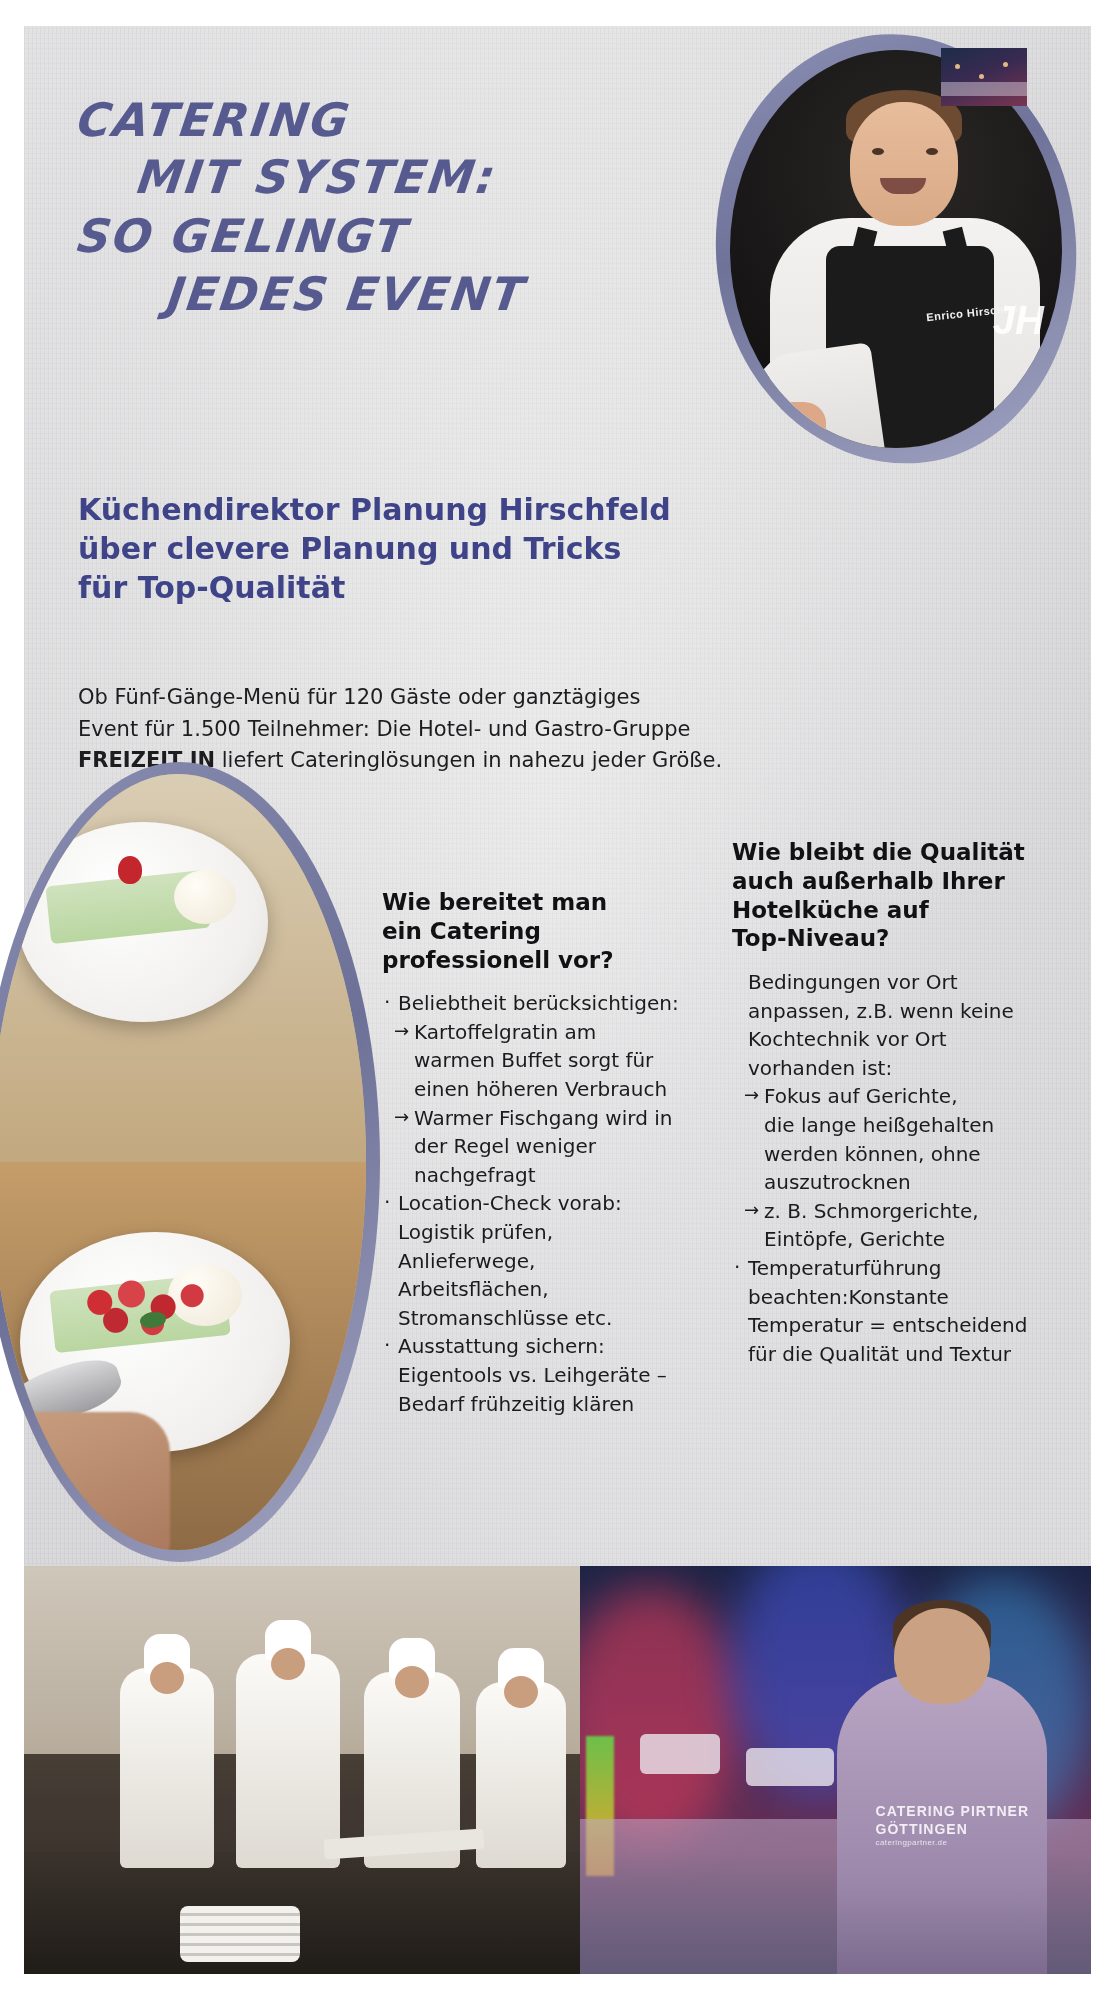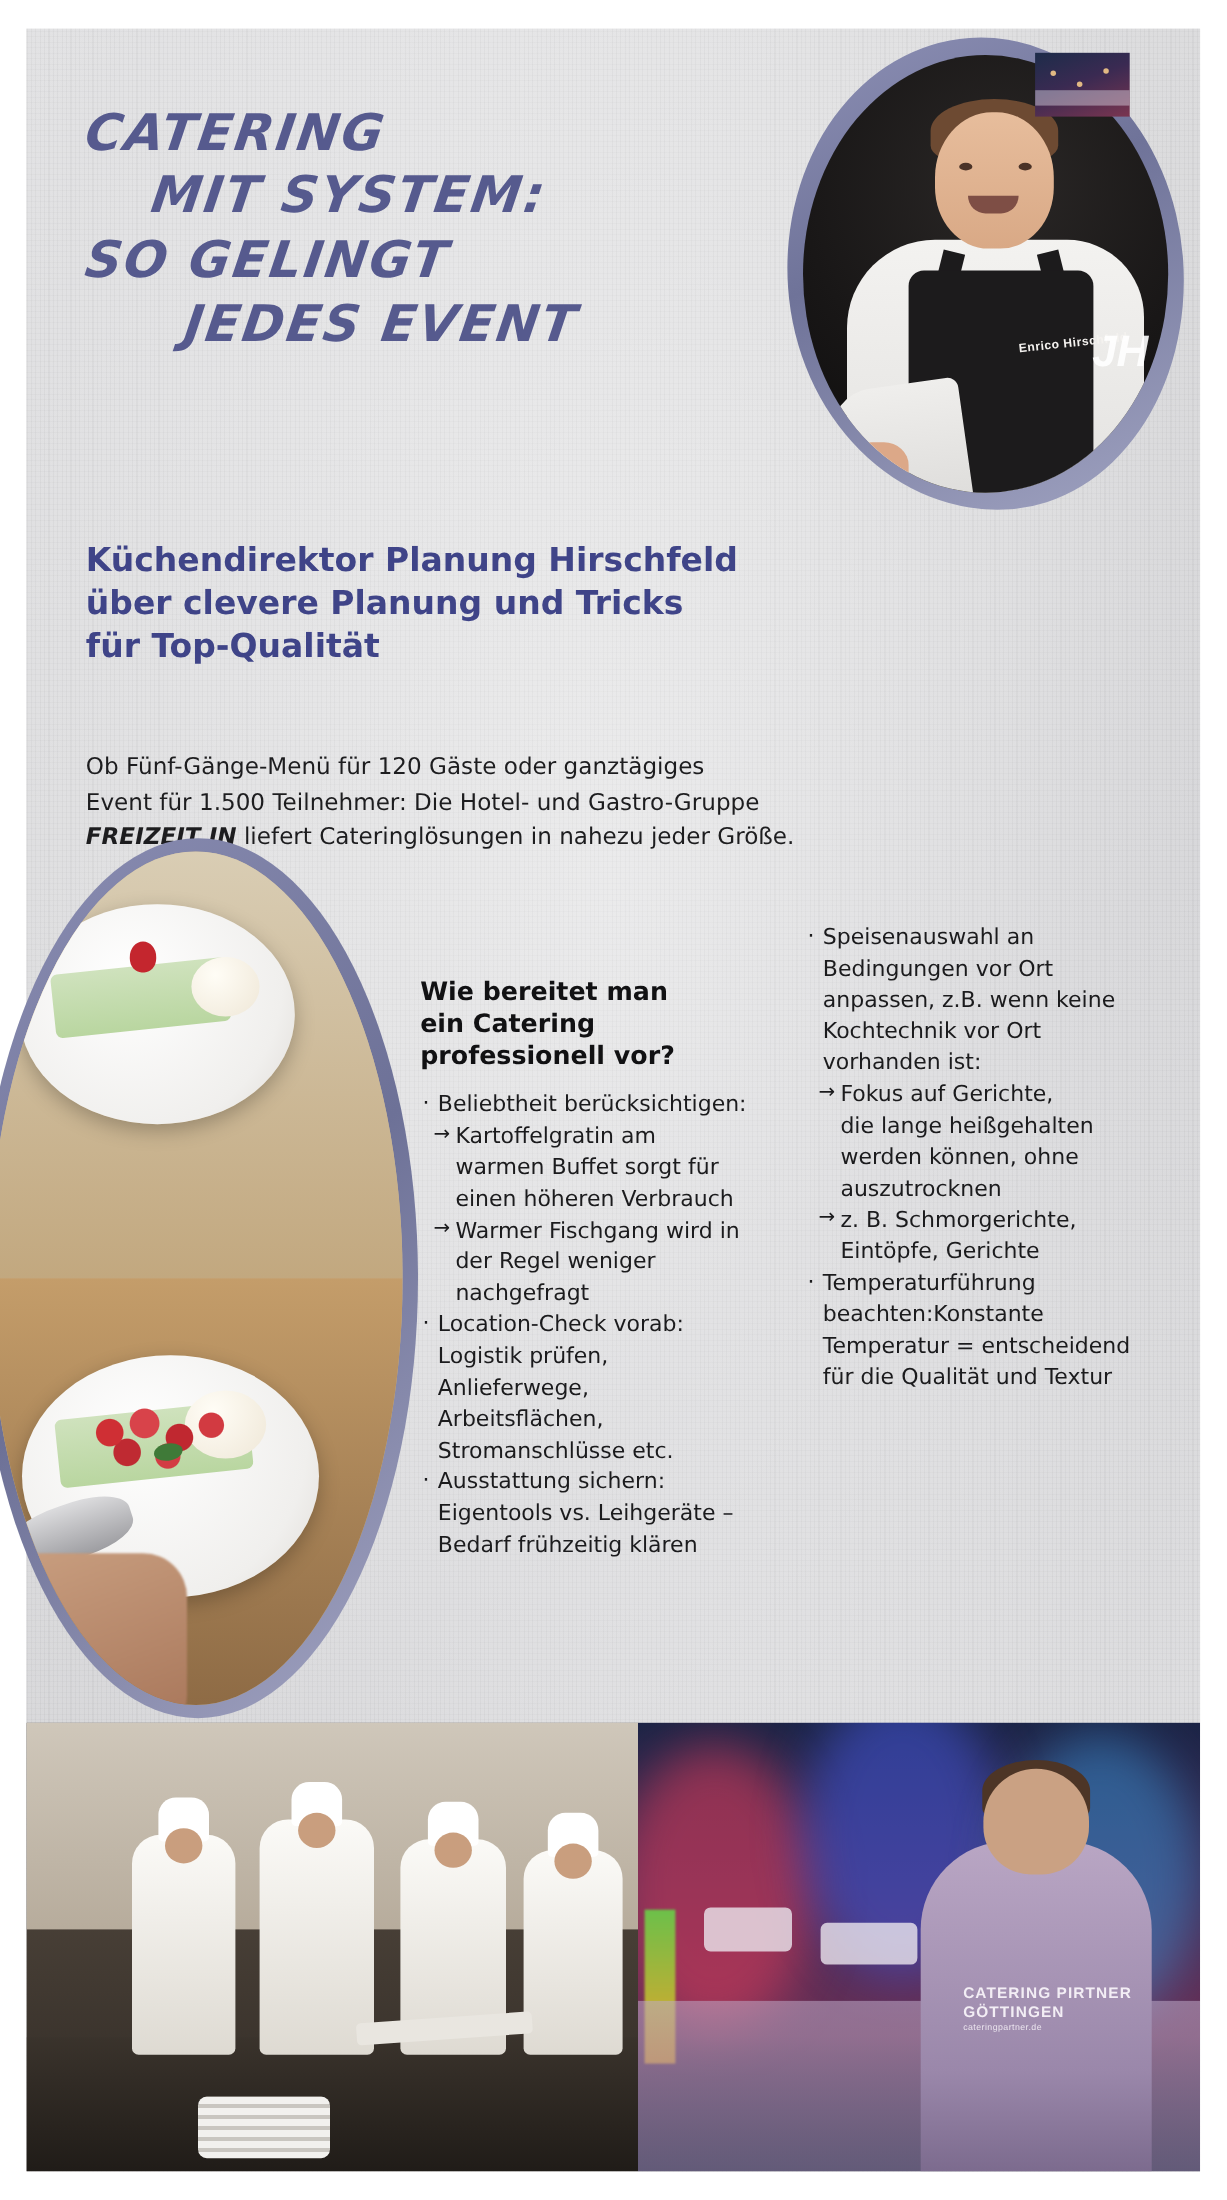--- a/index.html
+++ b/index.html
@@ -234,21 +234,21 @@
   .intro {
     position: absolute;
     left: 78px;
     top: 682px;
     width: 720px;
     color: #1d1d1f;
     font-family: "DejaVu Sans", sans-serif;
     font-size: 21px;
     line-height: 1.5;
   }
-  .intro b { font-weight: bold; font-style: italic; }
+  .intro b { font-weight: bold; }
 
   
   .col {
     position: absolute;
     color: #1b1b1d;
     font-family: "DejaVu Sans", sans-serif;
   }
   .col.left { left: 382px; top: 888px; width: 336px; }
   .col.right { left: 732px; top: 838px; width: 340px; }
   .col h3 {
@@ -615,22 +615,27 @@
       <li class="cont2">Anlieferwege,</li>
       <li class="cont2">Arbeitsflächen,</li>
       <li class="cont2">Stromanschlüsse etc.</li>
       <li class="dot">Ausstattung sichern:</li>
       <li class="cont2">Eigentools vs. Leihgeräte –</li>
       <li class="cont2">Bedarf frühzeitig klären</li>
     </ul>
   </div>
 
   <div class="col right">
+    <h3>
+      <span>Wie bleibt die Qualität</span><br>
+      <span>auch außerhalb Ihrer</span><br>
+      <span>Hotelküche auf</span><br>
+      <span>Top-Niveau?</span>
+    </h3>
     <ul class="bullets">
-      <li class="dot">Speisenauswahl an</li>
       <li class="cont2">Bedingungen vor Ort</li>
       <li class="cont2">anpassen, z.B. wenn keine</li>
       <li class="cont2">Kochtechnik vor Ort</li>
       <li class="cont2">vorhanden ist:</li>
       <li class="arrow">Fokus auf Gerichte,</li>
       <li class="cont">die lange heißgehalten</li>
       <li class="cont">werden können, ohne</li>
       <li class="cont">auszutrocknen</li>
       <li class="arrow">z. B. Schmorgerichte,</li>
       <li class="cont">Eintöpfe, Gerichte</li>

